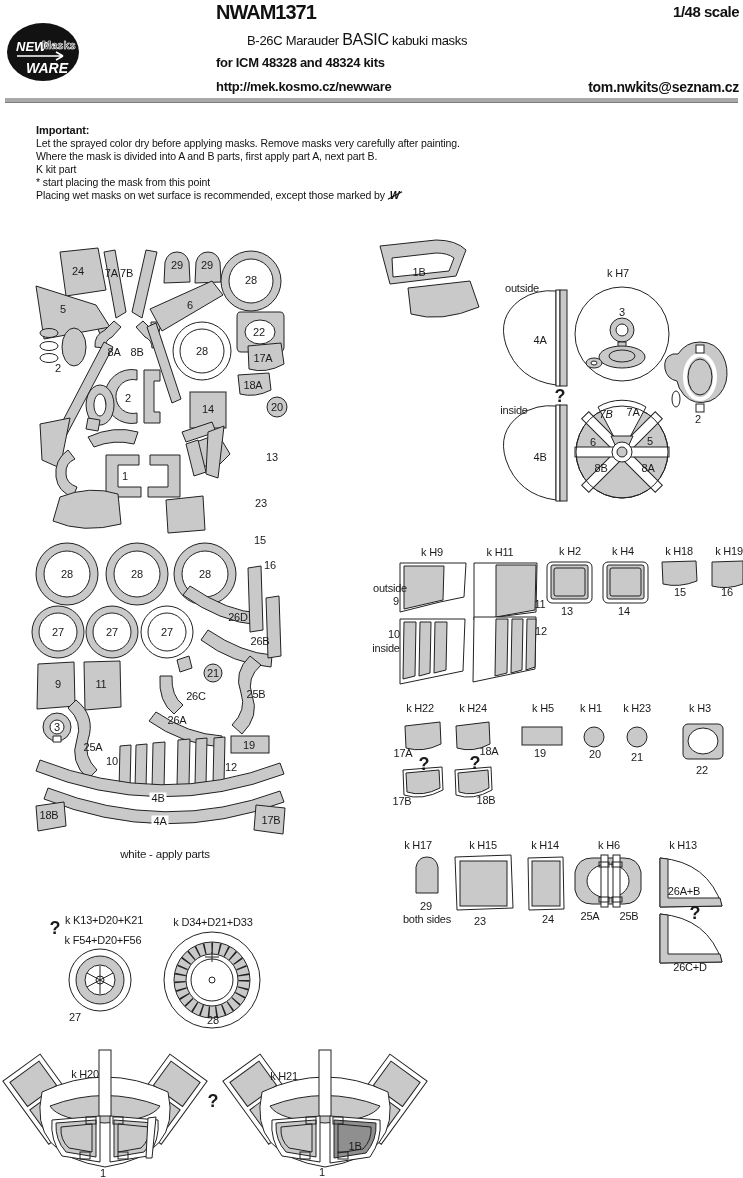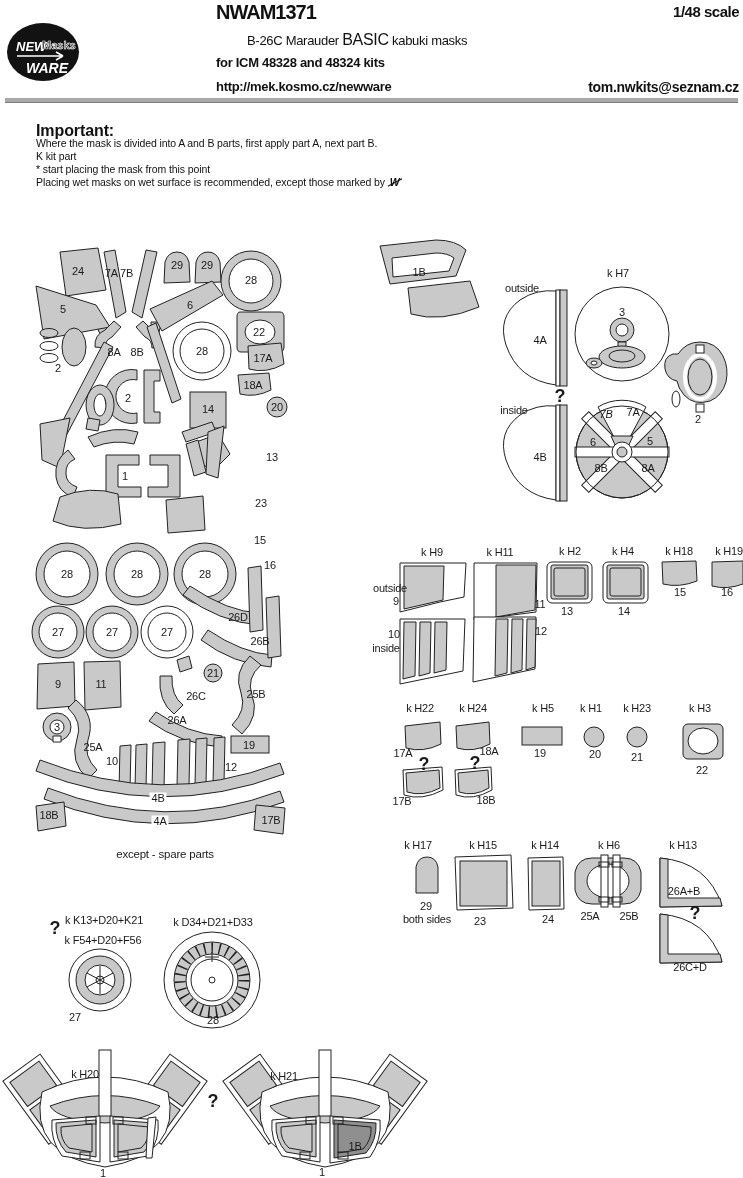--- a/index.html
+++ b/index.html
@@ -10,21 +10,21 @@
   .title{left:216px;top:0px;font-size:20px;font-weight:700;letter-spacing:-1px;transform:scaleY(1.05);transform-origin:top left;}
   .scale{right:4px;top:3px;font-size:15px;font-weight:700;letter-spacing:-0.5px;}
   .sub1{left:205px;top:31px;font-size:13px;font-weight:400;letter-spacing:-0.3px;margin-left:42px;}
   .sub1 .em{font-size:16px;}
   .sub2{left:216px;top:55px;font-size:13px;font-weight:700;letter-spacing:-0.3px;}
   .url{left:216px;top:79px;font-size:13px;font-weight:700;letter-spacing:-0.3px;}
   .email{right:4px;top:79px;font-size:14px;font-weight:700;letter-spacing:-0.3px;}
   .divider{left:5px;top:98px;width:733px;height:4px;background:#a9a9a9;border-bottom:1px solid #7c7c7c;}
   
   .instr{left:36px;top:124px;width:580px;font-size:10.5px;line-height:13px;letter-spacing:-0.1px;}
-  .instr .head{font-weight:700;font-size:16px;}
+  .instr .head{font-weight:700;font-size:11px;}
   .wetline{white-space:nowrap;}
   .nwx{position:relative;display:inline-block;font-weight:700;font-style:italic;padding:0 2px;}
   .nwx::after{content:"";position:absolute;left:-1px;right:-1px;top:45%;border-top:1.6px solid #111;transform:rotate(-28deg);}
   
   .lbl{position:absolute;transform:translate(-50%,-50%);font-size:11px;line-height:11px;
        letter-spacing:-0.2px;white-space:nowrap;color:#1a1a1a;}
   .lbl.q{font-size:18px;font-weight:700;}
   .lbl.cap{font-size:11.5px;}
   .lbl.bg{background:#fff;padding:0 2px;}
   
@@ -52,20 +52,21 @@
   <div class="abs sub1"><span>B-26C Marauder </span><span class="em">BASIC</span><span> kabuki masks</span></div>
   <div class="abs sub2">for ICM 48328 and 48324 kits</div>
   <div class="abs url">http://mek.kosmo.cz/newware</div>
   <div class="abs email">tom.nwkits@seznam.cz</div>
   <div class="abs divider"></div>
 
   <div class="abs instr">
     <div class="head">Important:</div>
     <div>
 
+    <div class="instr-line">Let the sprayed color dry before applying masks. Remove masks very carefully after painting.</div>
         <div class="instr-line">Where the mask is divided into A and B parts, first apply part A, next part B.</div>
         <div class="instr-line">K kit part</div>
         <div class="instr-line">* start placing the mask from this point</div>
       </div>
     <div class="wetline"><span>Placing wet masks on wet surface is recommended, except those marked by</span> <span class="nwx">W</span></div>
   </div>
 
   <svg class="abs" style="left:0;top:0;" width="743" height="1178" viewBox="0 0 743 1178">
 
     <g>
@@ -365,21 +366,21 @@
       <span class="lbl" style="left: 196px; top: 696px;">26C</span>
       <span class="lbl" style="left: 177px; top: 720px;">26A</span>
       <span class="lbl" style="left: 256px; top: 694px;">25B</span>
       <span class="lbl" style="left: 249px; top: 745px;">19</span>
       <span class="lbl" style="left: 112px; top: 761px;">10</span>
       <span class="lbl" style="left: 231px; top: 767px;">12</span>
       <span class="lbl bg" style="left: 158px; top: 798px;">4B</span>
       <span class="lbl bg" style="left: 160px; top: 821px;">4A</span>
       <span class="lbl" style="left: 49px; top: 815px;">18B</span>
       <span class="lbl" style="left: 271px; top: 820px;">17B</span>
-      <span class="lbl cap" style="left: 165px; top: 854px;">except - spare parts</span>
+      <span class="lbl cap" style="left: 165px; top: 854px;">white - apply parts</span>
       <span class="lbl" style="left: 419px; top: 272px;">1B</span>
       <span class="lbl" style="left: 522px; top: 288px;">outside</span>
       <span class="lbl" style="left: 540px; top: 340px;">4A</span>
       <span class="lbl" style="left: 618px; top: 273px;">k H7</span>
       <span class="lbl" style="left: 622px; top: 312px;">3</span>
       <span class="lbl" style="left: 698px; top: 419px;">2</span>
       <span class="lbl q" style="left: 560px; top: 396px;">?</span>
       <span class="lbl" style="left: 514px; top: 410px;">inside</span>
       <span class="lbl" style="left: 540px; top: 457px;">4B</span>
       <span class="lbl" style="left: 606px; top: 414px; font-style: italic;">7B</span>

